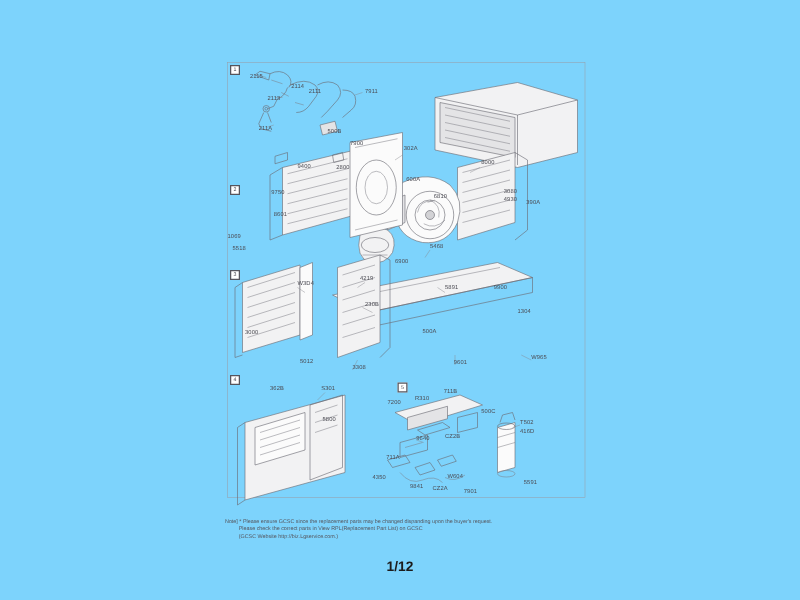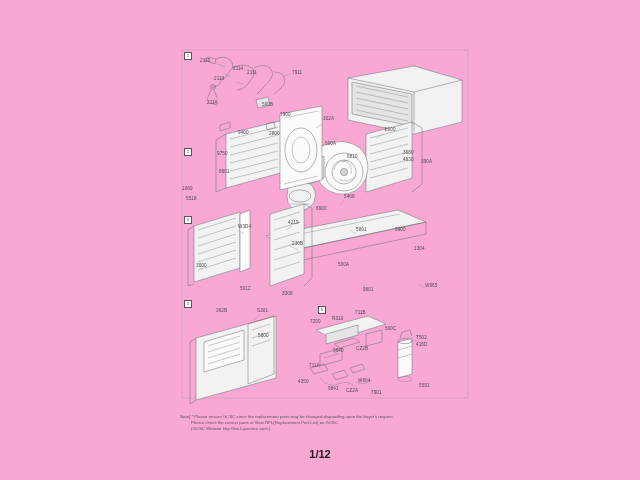--- a/index.html
+++ b/index.html
@@ -1,21 +1,21 @@
 <!DOCTYPE html>
 <html><head>
 <meta charset="utf-8">
 <style>
   html,body{margin:0;padding:0;}
   body{
     width:640px;height:480px;background:#ffffff;
     font-family:"Liberation Sans", sans-serif;
     overflow:hidden;position:relative;
   }
-  .page{position:absolute;left:0;top:0;width:640px;height:480px;background:#f9a8d4;}
+  .page{position:absolute;left:0;top:0;width:640px;height:480px;background:#7dd3fc;}
   .diagram{position:absolute;left:170px;top:38px;width:310px;height:378px;}
   svg.dg{position:absolute;left:0;top:0;width:310px;height:378px;}
   .lbl{
     position:absolute;font-size:4.6px;color:#4a4a52;letter-spacing:0.1px;
     white-space:nowrap;font-family:"Liberation Sans", sans-serif;
   }
   .seckey{
     position:absolute;width:6px;height:6px;border:0.6px solid #55555d;
     font-size:4.2px;color:#44444c;text-align:center;line-height:6px;background:#fff;
   }

